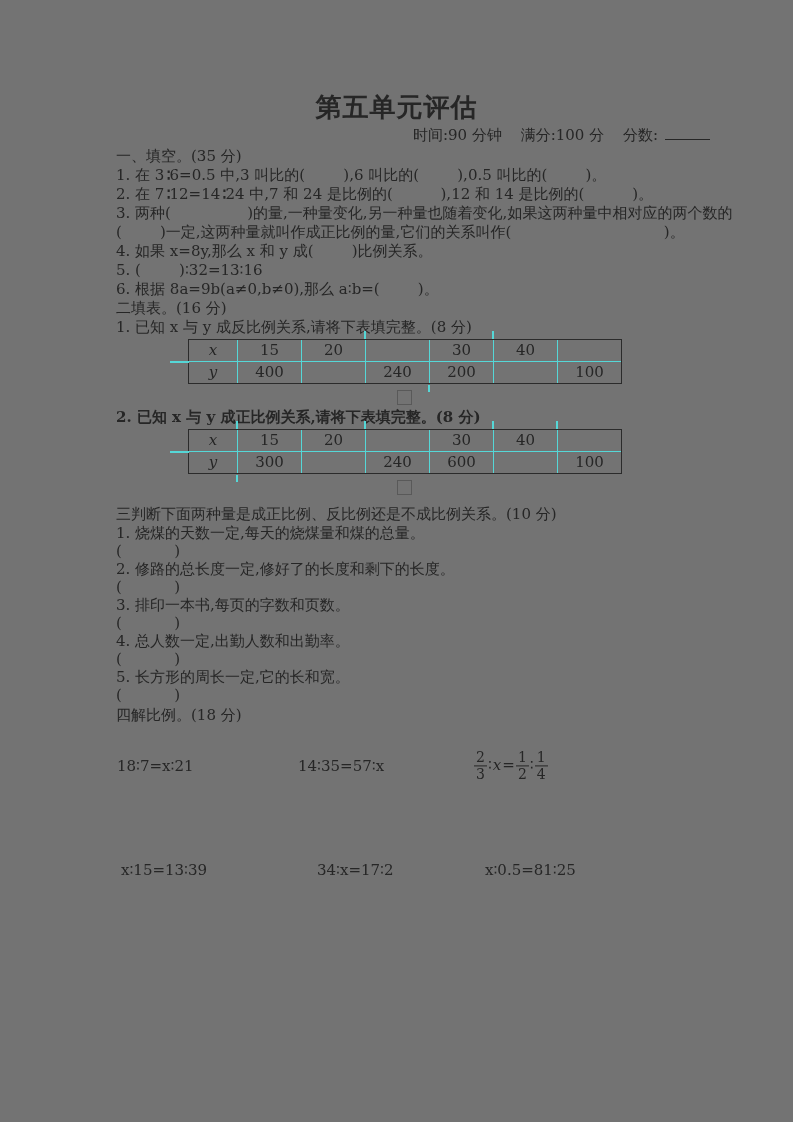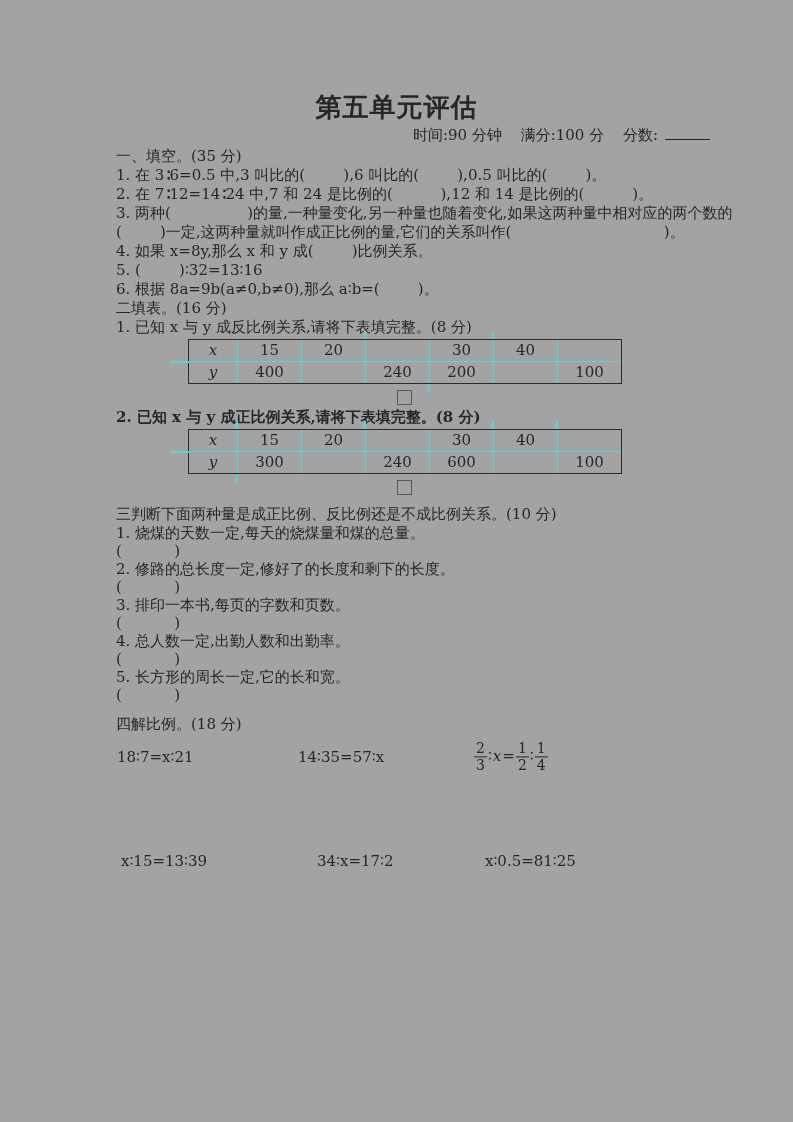--- a/index.html
+++ b/index.html
@@ -1,20 +1,20 @@
 <!DOCTYPE html>
 <html><head>
 <meta charset="utf-8">
 <style>
   html,body{margin:0;padding:0;background:#e8e8e8;}
   .page{
     position:relative;
     width:793px;height:1122px;
     margin:0 auto;
-    background:#a3a3a3;
+    background:#737373;
     color:#262626;
     font-family:"DejaVu Serif","Liberation Serif",serif;
     overflow:hidden;
   }
   .title{
     padding-top:92px;
     text-align:center;
     font-size:26px;
     font-weight:bold;
     line-height:30px;
@@ -37,21 +37,21 @@
   .content{
     margin-left:116px;
     margin-top:2px;
     width:645px;
     font-size:15px;
     line-height:19px;
   }
   .fill-item, .heading, .intro{white-space:pre-line;}
   .judge{line-height:18px;}
   .sec3h{margin-top:10px;}
-  .sec4h{margin-top:11px;}
+  .sec4h{margin-top:2px;}
   .sec5h{margin-top:112px;}
 
   
   .ptable{
     position:relative;
     margin-left:72px;
     margin-top:2px;
     width:432px;
     border:1.5px solid #2b2b2b;
     box-sizing:content-box;
@@ -80,21 +80,21 @@
 
   .ans-square{
     width:13px;height:13px;
     border:1.4px solid #595959;
     margin:6px 0 2px 281px;
   }
   .intro2{margin-top:3px;font-weight:bold;}
 
   
   .eqrow{position:relative;}
-  .row1{margin-top:2px;height:42px;}
+  .row1{margin-top:20px;height:42px;}
   .row2{margin-top:74px;height:20px;}
   .eq{position:absolute;font-size:15px;white-space:nowrap;}
   .row1 .eq{top:50%;transform:translateY(-50%);}
   .row2 .eq{top:0;}
   .feq{display:flex;align-items:center;}
   .frac{
     display:inline-flex;
     flex-direction:column;
     align-items:center;
     font-size:14px;

